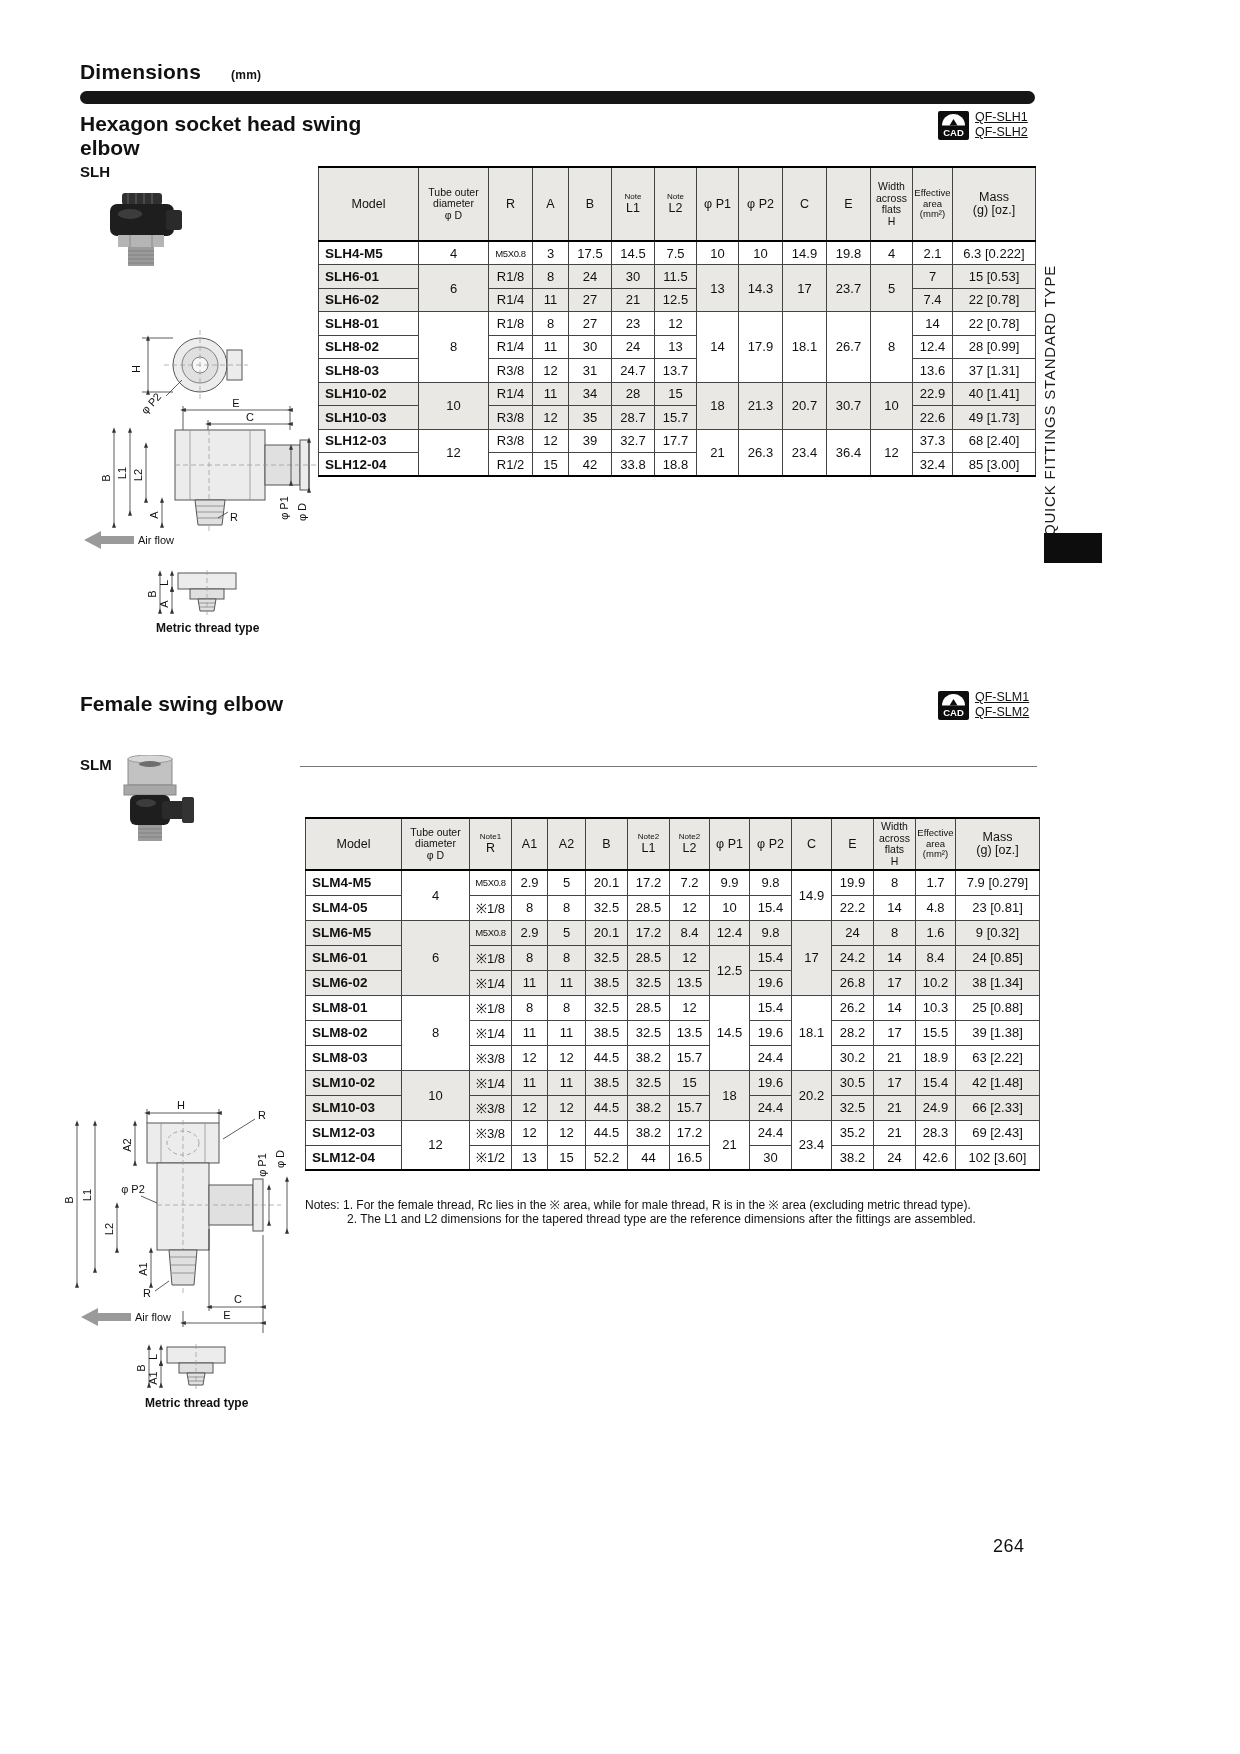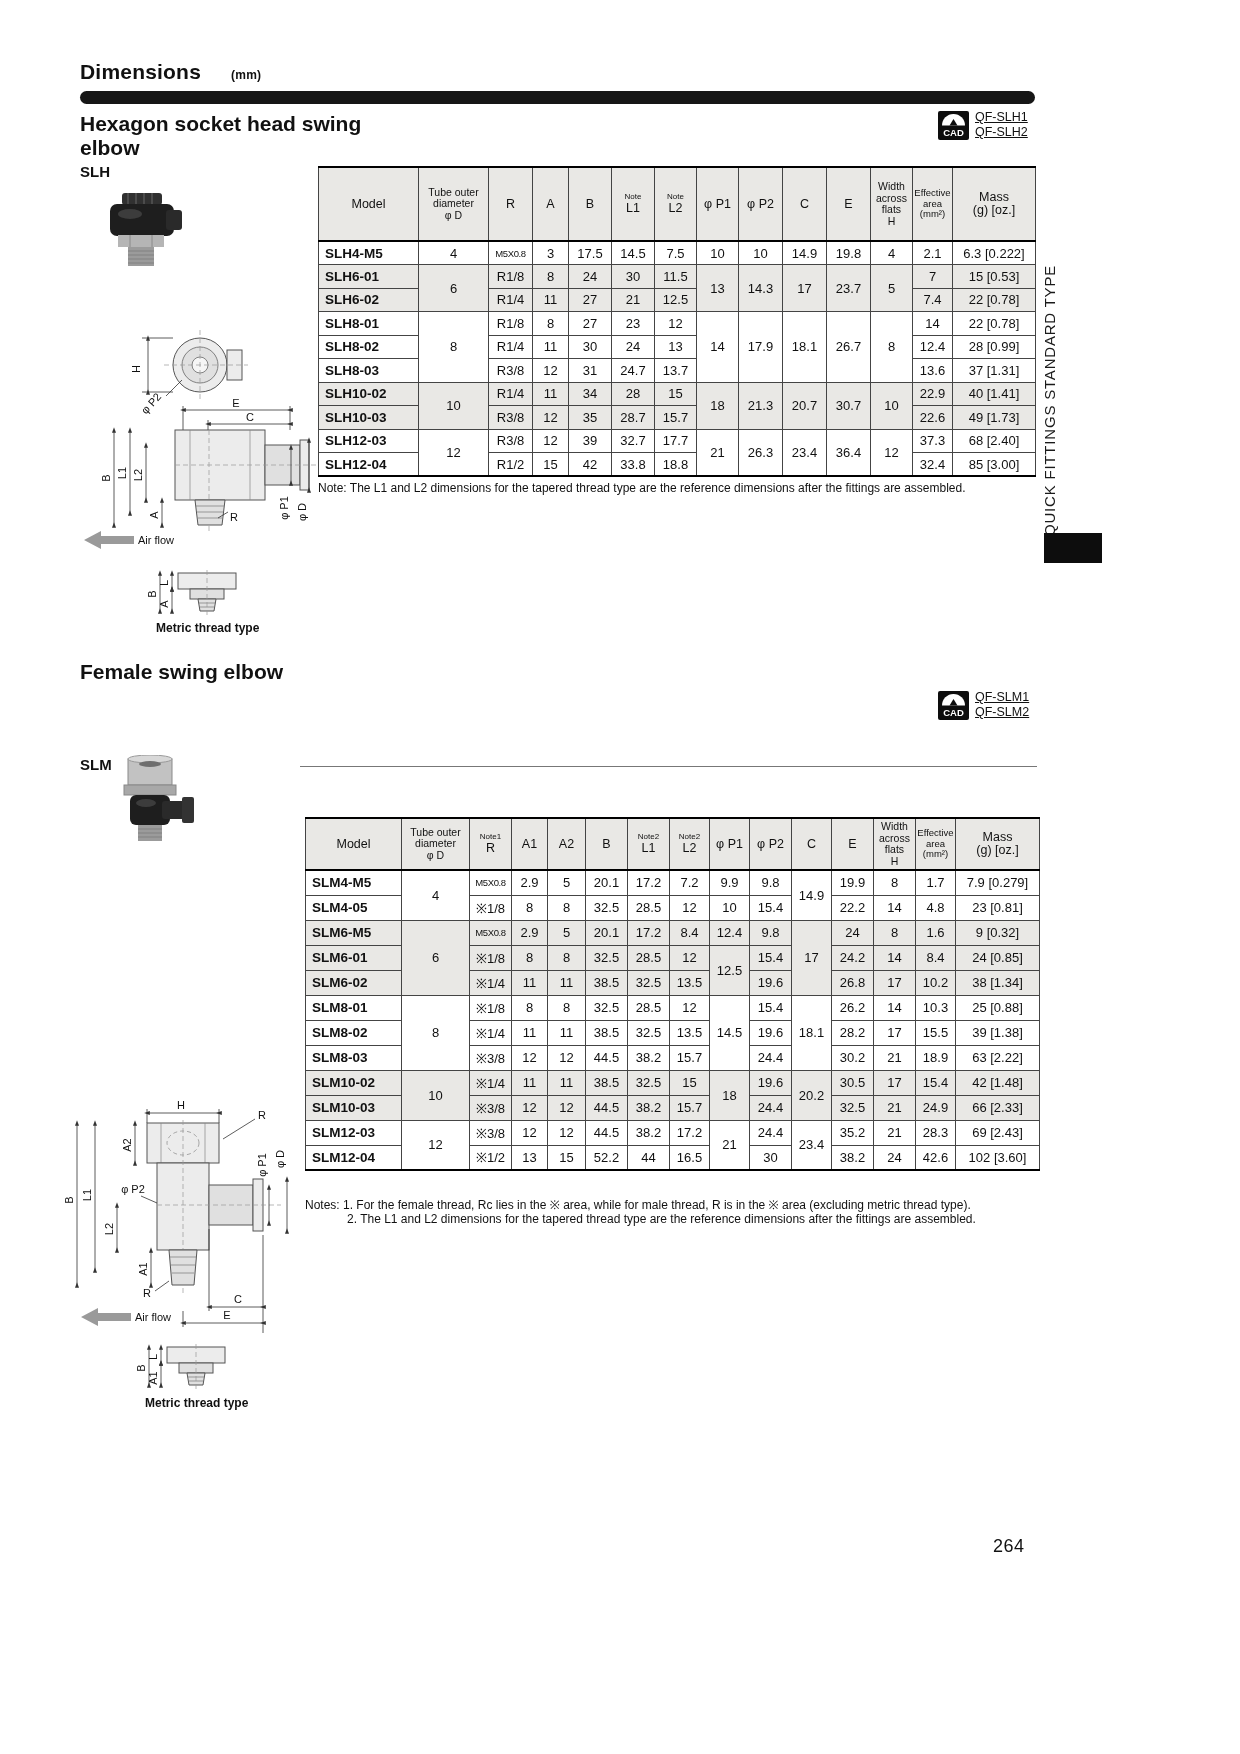--- a/index.html
+++ b/index.html
@@ -237,21 +237,20 @@
           <td>R1/2</td>
           <td>15</td>
           <td>42</td>
           <td>33.8</td>
           <td>18.8</td>
           <td>32.4</td>
           <td>85 [3.00]</td>
         </tr>
       </tbody>
     </table>
-  <div class="tbl-note" style="left:318px; top:481px;">Note: The L1 and L2 dimensions for the tapered thread type are the reference dimensions after the fittings are assembled.</div>
 
   <svg style="position:absolute; left:78px; top:188px;" width="250" height="460" viewBox="0 0 250 460">
     <defs>
       <marker id="arr" markerWidth="8" markerHeight="8" refX="4" refY="4" orient="auto">
         <path d="M0.5,4 L7.5,1.5 L7.5,6.5 z" fill="#333"></path>
       </marker>
     </defs>
 
     <g>
       <rect x="44" y="5" width="40" height="12" rx="3" fill="#303030"></rect>
@@ -341,21 +340,21 @@
       <line x1="94" y1="385" x2="94" y2="401" class="dimline" marker-start="url(#arr)" marker-end="url(#arr)"></line>
       <text x="90" y="395" transform="rotate(-90 90 395)" text-anchor="middle">L</text>
       <line x1="94" y1="401" x2="94" y2="423" class="dimline" marker-start="url(#arr)" marker-end="url(#arr)"></line>
       <text x="90" y="416" transform="rotate(-90 90 416)" text-anchor="middle">A</text>
       <text x="78" y="444" class="cap">Metric thread type</text>
     </g>
   </svg>
 
   <div class="section-rule"></div>
 
-  <div class="sec-head" style="left:80px; top:660px;text-align:center;">Female swing elbow</div>
+  <div class="sec-head" style="left:80px; top:692px;text-align:center;">Female swing elbow</div>
   <div class="series" style="left:80px; top:756px;">SLM</div>
 
   <div class="cad-badge" style="left:938px; top:691px;">
     <svg width="31" height="29" viewBox="0 0 31 29">
       <rect x="0" y="0" width="31" height="29" rx="2" fill="#0d0d0d"></rect>
       <path d="M15.5 3 a11.5 11.5 0 0 1 11.5 11.5 h-23 a11.5 11.5 0 0 1 11.5 -11.5 z" fill="#fff"></path>
       <path d="M15.5 8 l-4 6.5 h8 z" fill="#0d0d0d"></path>
       <text x="15.5" y="25" text-anchor="middle" style="fill:#fff; font-size:9.5px; font-weight:bold;">CAD</text>
     </svg>
   </div>

